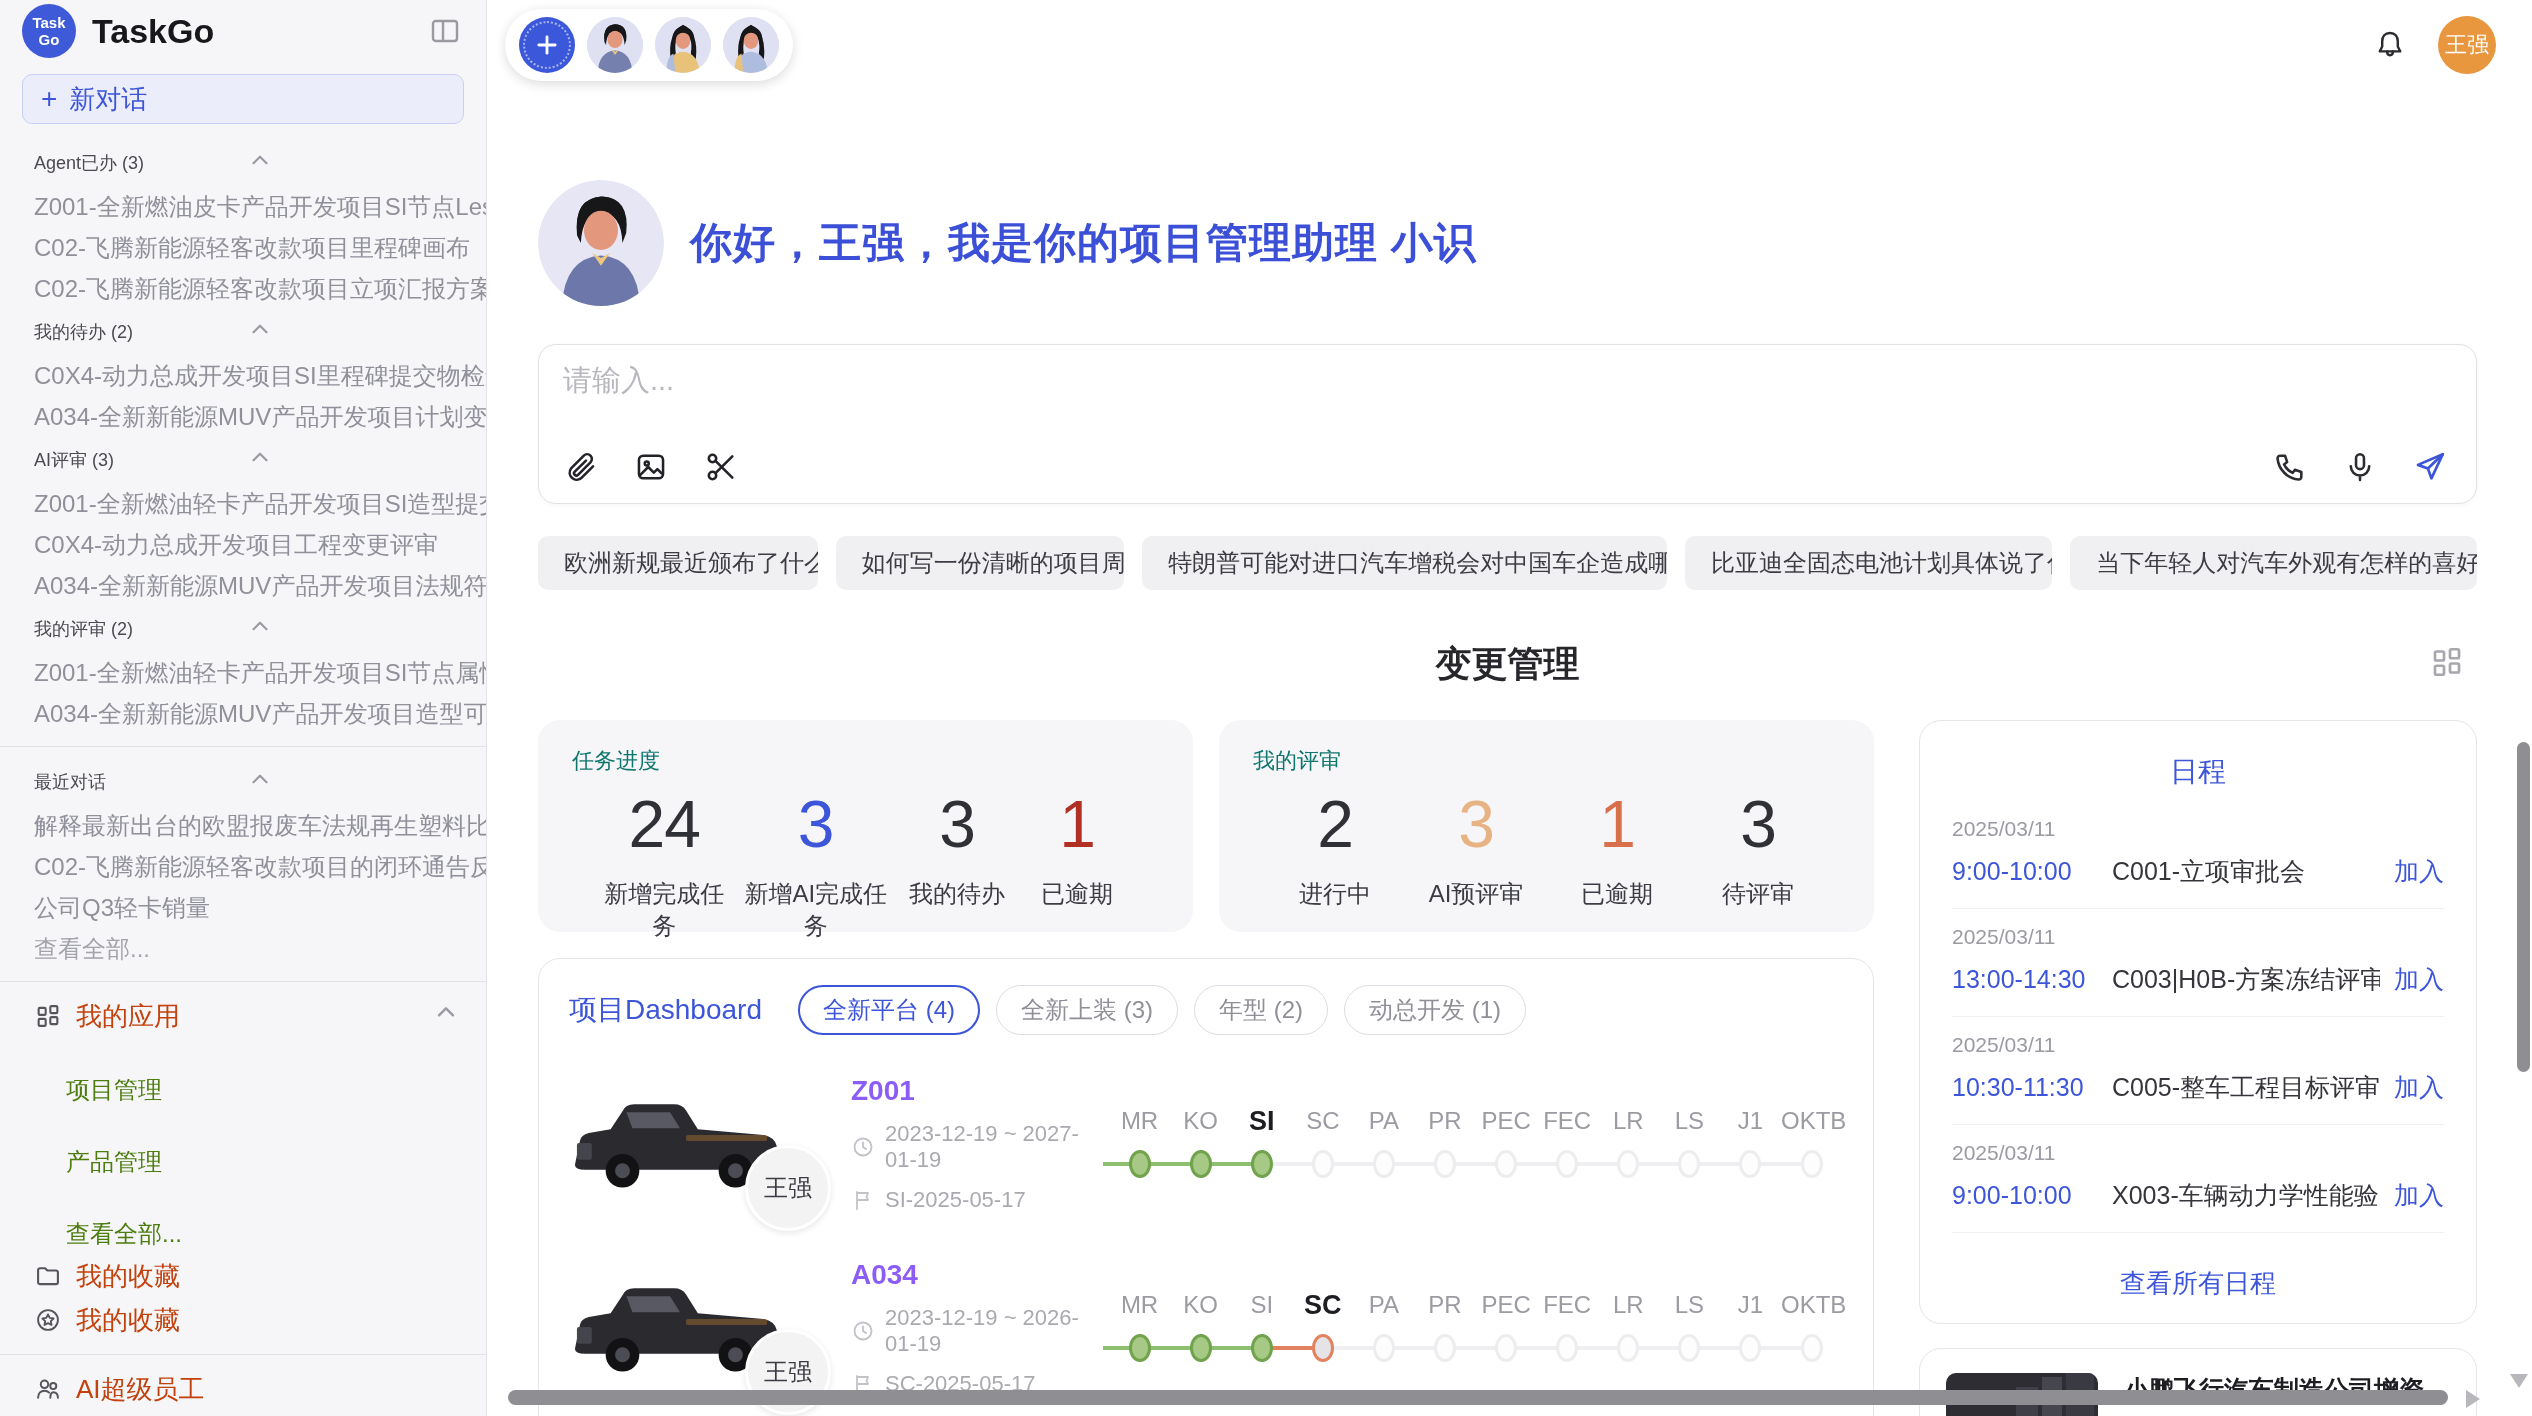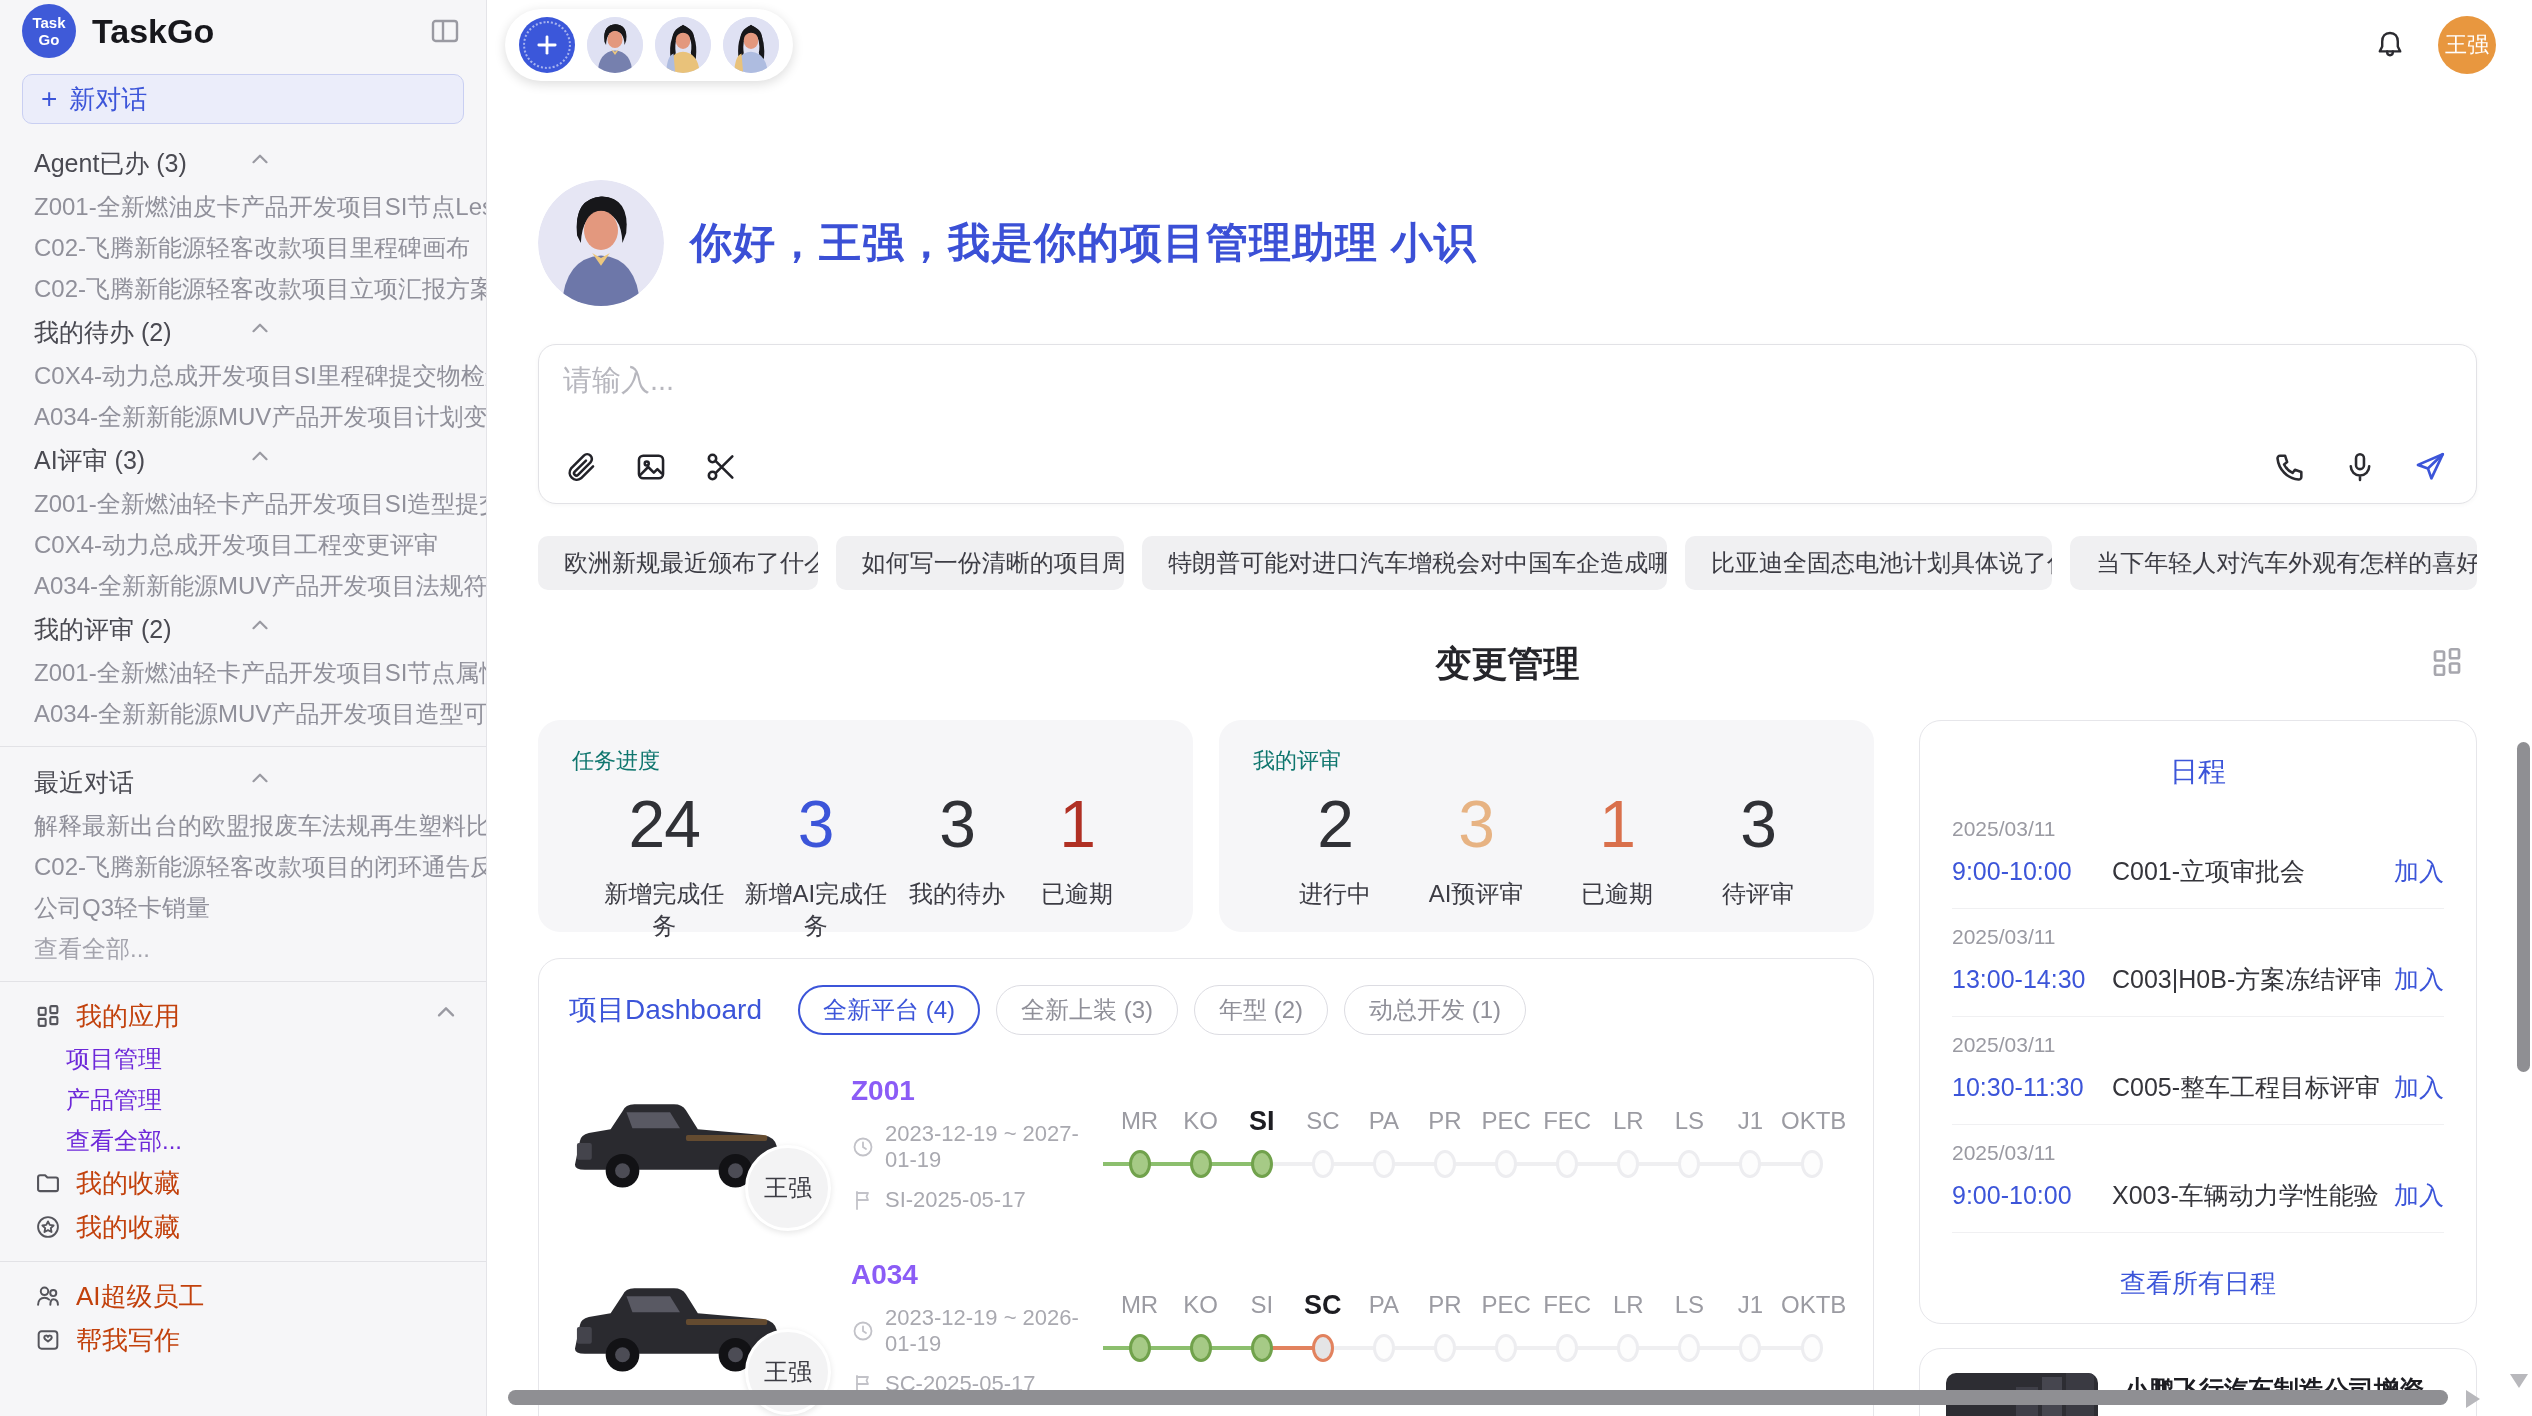--- a/index.html
+++ b/index.html
@@ -9,30 +9,30 @@
   .sidebar{width:486px;flex-shrink:0;background:#f6f6f8;border-right:1px solid #e4e4e8;overflow:hidden;}
   .logo-row{display:flex;align-items:center;gap:16px;padding:4px 22px 8px 22px;}
   .logo-circle{width:54px;height:54px;border-radius:50%;background:#3f5ad8;color:#fff;display:flex;flex-direction:column;
        align-items:center;justify-content:center;font-size:15px;line-height:1.15;font-weight:700;}
   .app-title{flex:1;font-size:34px;font-weight:700;color:#17171c;}
   .panel-btn{width:38px;height:38px;display:flex;align-items:center;justify-content:center;cursor:pointer;}
   .panel-btn svg{width:32px;height:32px;}
   .new-chat{margin:8px 22px 16px 22px;height:48px;border-radius:10px;background:#ebedfa;border:1px solid #c9cff2;
        display:flex;align-items:center;gap:12px;padding:0 18px;color:#3c55d9;font-size:26px;cursor:pointer;}
   .new-chat .plus{font-size:28px;line-height:1;}
-  .sec-header{display:flex;align-items:center;height:46px;padding:0 26px 0 34px;color:#4a4a52;font-size:25px;cursor:pointer;}
+  .sec-header{display:flex;align-items:center;height:46px;padding:0 26px 0 34px;color:#4a4a52;font-size:18px;cursor:pointer;}
   .sec-header span{flex:1;}
   .chev svg{width:26px;height:26px;}
   .side-item{height:41px;line-height:41px;padding-left:34px;padding-right:10px;color:#90909a;font-size:24px;
        white-space:nowrap;overflow:hidden;cursor:pointer;}
   .side-more{color:#a3a3ac;}
   .side-divider{height:1px;background:#e2e2e6;margin:12px 0;}
   .icon-row{display:flex;align-items:center;gap:14px;height:44px;padding-left:34px;font-size:26px;color:#c2410c;cursor:pointer;}
   .icon-row svg{width:28px;height:28px;flex-shrink:0;}
-  .sub-item{height:41px;line-height:41px;padding-left:66px;color:#6d28d9;font-size:24px;white-space:nowrap;overflow:hidden;cursor:pointer;}
+  .sub-item{height:41px;line-height:41px;padding-left:66px;color:#4d7c0f;font-size:24px;white-space:nowrap;overflow:hidden;cursor:pointer;margin-top:31px;}
   
   .main{flex:1;display:flex;flex-direction:column;min-width:0;}
   .topbar{height:78px;display:flex;align-items:center;padding:6px 36px 0 18px;}
   .avatar-pill{display:flex;align-items:center;gap:12px;background:#fff;border-radius:44px;padding:8px 14px;
        box-shadow:0 3px 12px rgba(0,0,0,.14);}
   .plus-btn{width:56px;height:56px;border-radius:50%;background:#3b57da;display:flex;align-items:center;justify-content:center;
        cursor:pointer;position:relative;}
   .plus-btn::after{content:"";position:absolute;inset:4px;border-radius:50%;border:2px dotted rgba(255,255,255,.55);}
   .plus-btn svg{width:28px;height:28px;}
   .pill-avatar{width:56px;height:56px;border-radius:50%;overflow:hidden;background:#dfe1f3;cursor:pointer;}

